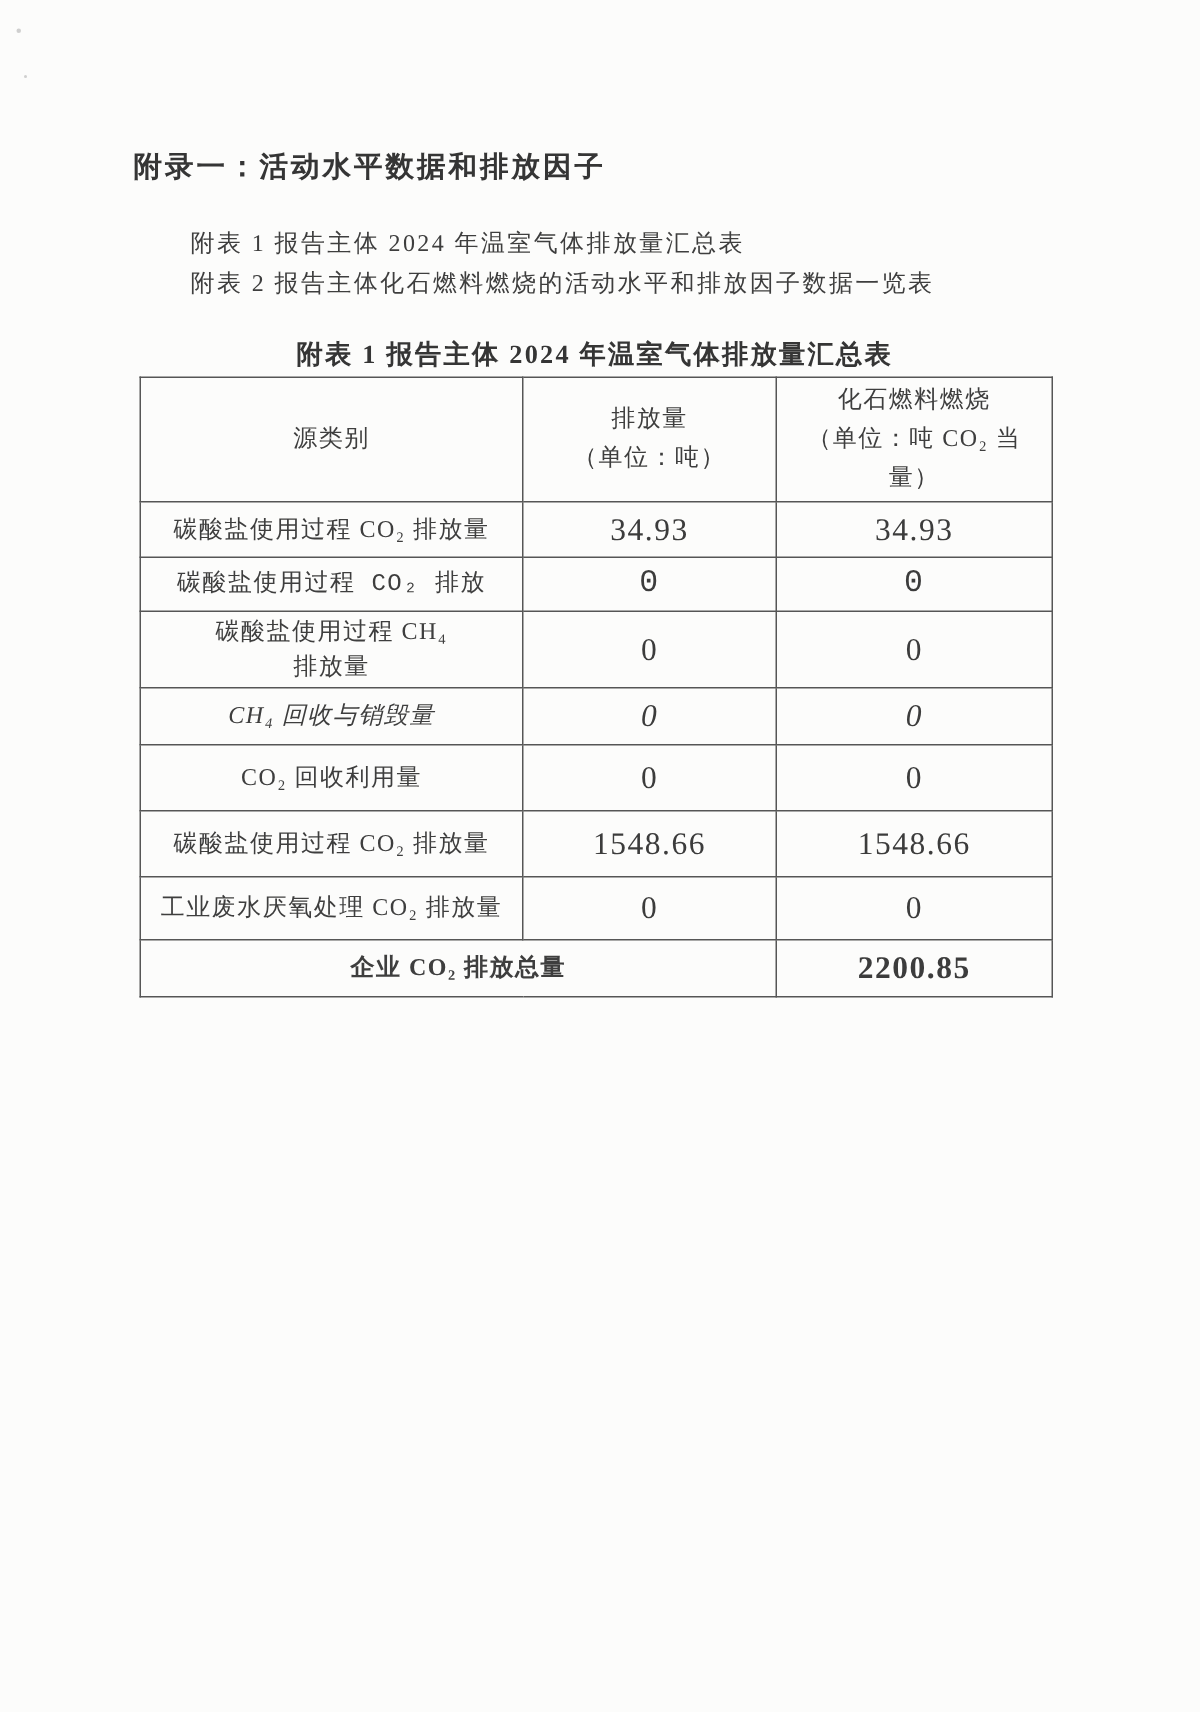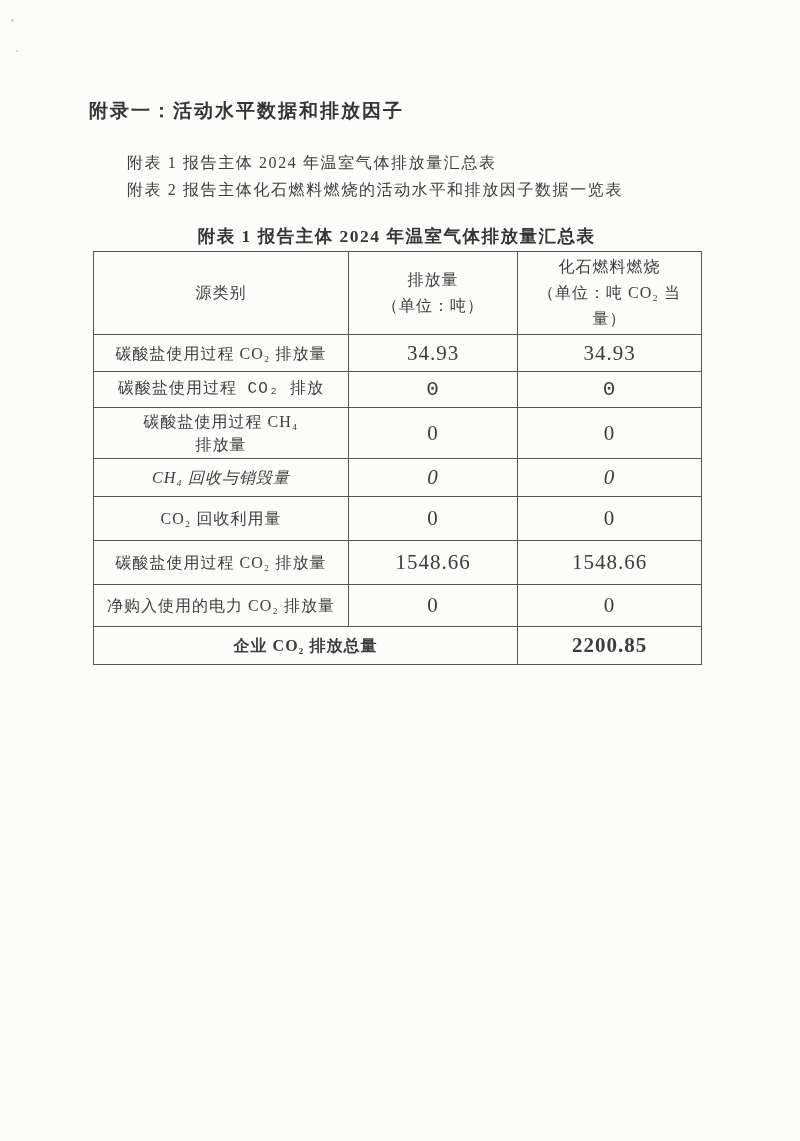--- a/index.html
+++ b/index.html
@@ -162,21 +162,21 @@
         <td class="src">CO₂ 回收利用量</td>
         <td class="num">0</td>
         <td class="num">0</td>
       </tr>
       <tr class="r5">
         <td class="src">碳酸盐使用过程 CO₂ 排放量</td>
         <td class="num">1548.66</td>
         <td class="num">1548.66</td>
       </tr>
       <tr class="r6">
-        <td class="src">净购入使用的电力 CO₂ 排放量</td>
+        <td class="src">工业废水厌氧处理 CO₂ 排放量</td>
         <td class="num">0</td>
         <td class="num">0</td>
       </tr>
       <tr class="total">
         <td class="merged" colspan="2">企业 CO₂ 排放总量</td>
         <td class="num">2200.85</td>
       </tr>
     </tbody>
   </table>
 

